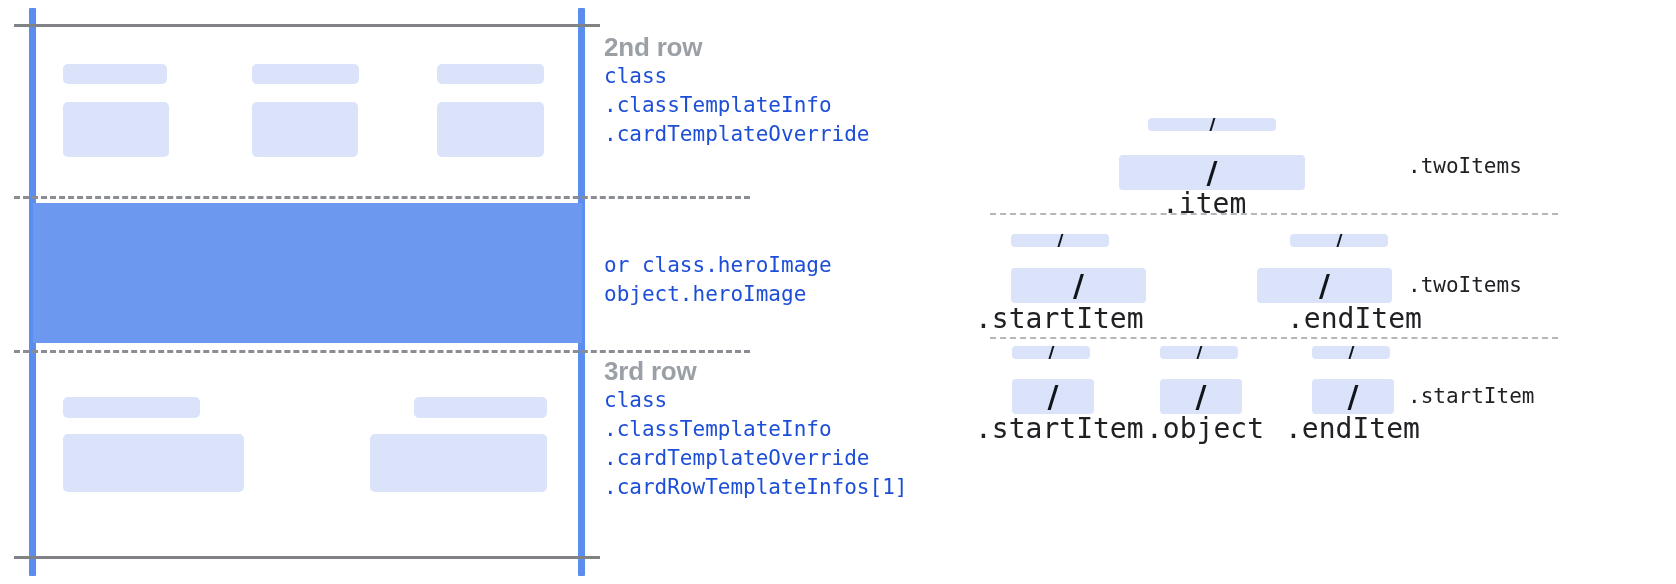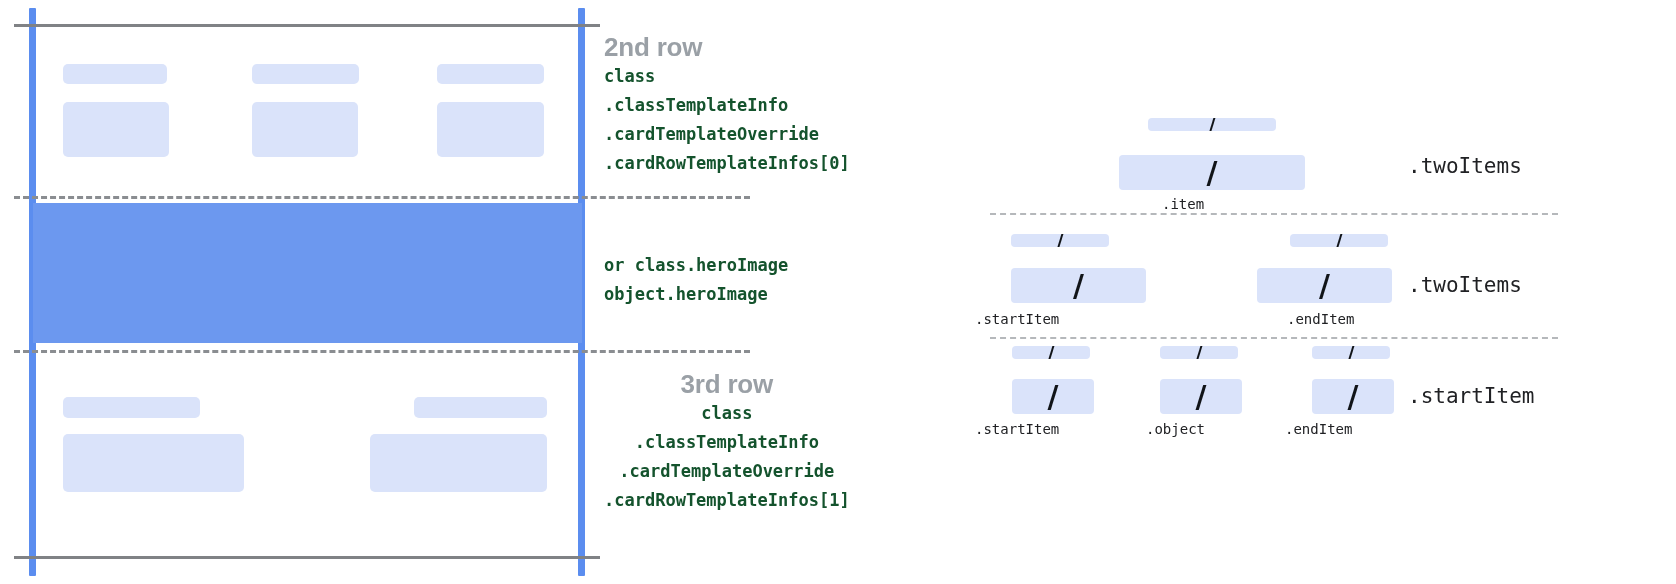--- a/index.html
+++ b/index.html
@@ -34,21 +34,21 @@
 
   
   .ann{position:absolute;}
   .ann-title{
     font-family:"Liberation Sans", sans-serif;
     font-weight:bold;font-size:26px;color:#9aa0a6;
     letter-spacing:-0.2px;line-height:30px;white-space:nowrap;
   }
   .ann-code{
     font-family:"DejaVu Sans Mono","Liberation Mono",monospace;
-    font-size:17px;color:#14532d;line-height:29px;white-space:pre;font-weight:bold;
+    font-size:21px;color:#1d4ed8;line-height:29px;white-space:pre;
   }
 
   
   .dot-h{
     position:absolute;height:0;border-top:2px dashed #b5b8bb;
   }
   .bar{
     position:absolute;background:#dae3fa;border-radius:4px;overflow:hidden;
   }
   .bar .slash{
@@ -56,21 +56,21 @@
     transform:translate(-50%,-50%);
     font-family:"DejaVu Sans","Liberation Sans",sans-serif;
     font-weight:bold;color:#111418;
     line-height:1;
   }
   .bar.small .slash{font-size:19px;}
   .bar.big   .slash{font-size:30px;}
   .cap{
     position:absolute;
     font-family:"DejaVu Sans Mono","Liberation Mono",monospace;
-    font-size:14px;color:#202124;white-space:nowrap;line-height:24px;
+    font-size:28px;color:#202124;white-space:nowrap;line-height:24px;
   }
   .grp-label{
     position:absolute;
     font-family:"DejaVu Sans Mono","Liberation Mono",monospace;
     font-size:21px;color:#202124;white-space:nowrap;line-height:24px;
   }
 </style>
 </head>
 <body>
 
@@ -107,29 +107,28 @@
       <div class="chip" style="left:414px;top:47px;width:133px;height:21px;"></div>
       <div class="chip" style="left:370px;top:84px;width:177px;height:58px;"></div>
     </div>
   </div>
 
   <div class="ann" style="left:604px;top:32px;">
     <div class="ann-title">2nd row</div>
     <div class="ann-code">class</div>
     <div class="ann-code">.classTemplateInfo</div>
     <div class="ann-code">.cardTemplateOverride</div>
-    <div class="ann-code">.cardRowTemplateInfos[0]</div>
   </div>
 
   <div class="ann" style="left:604px;top:251px;">
     <div class="ann-code">or class.heroImage</div>
     <div class="ann-code">object.heroImage</div>
   </div>
 
-  <div class="ann" style="left:604px;top:369px;text-align:center;">
+  <div class="ann" style="left:604px;top:356px;">
     <div class="ann-title">3rd row</div>
     <div class="ann-code">class</div>
     <div class="ann-code">.classTemplateInfo</div>
     <div class="ann-code">.cardTemplateOverride</div>
     <div class="ann-code">.cardRowTemplateInfos[1]</div>
   </div>
 
   <div class="abs" style="left:960px;top:0;width:716px;height:584px;">
 
     <div class="abs" style="left:0;top:0;width:716px;height:215px;">

